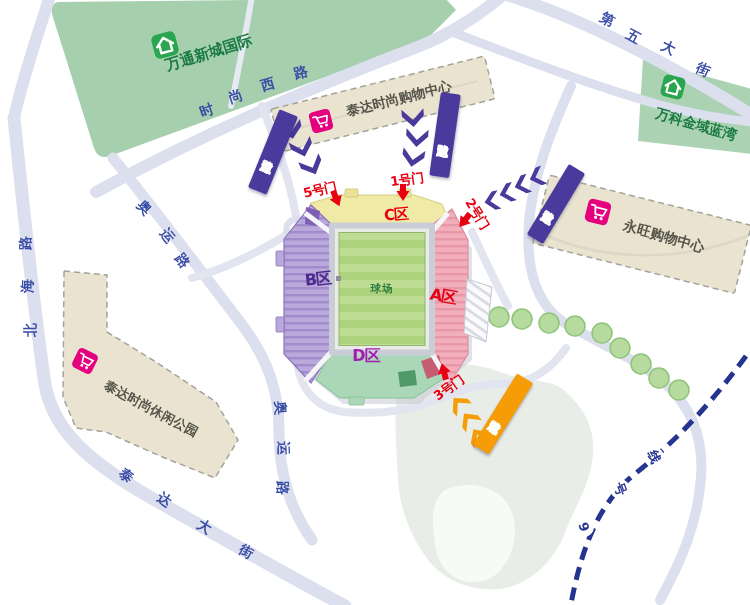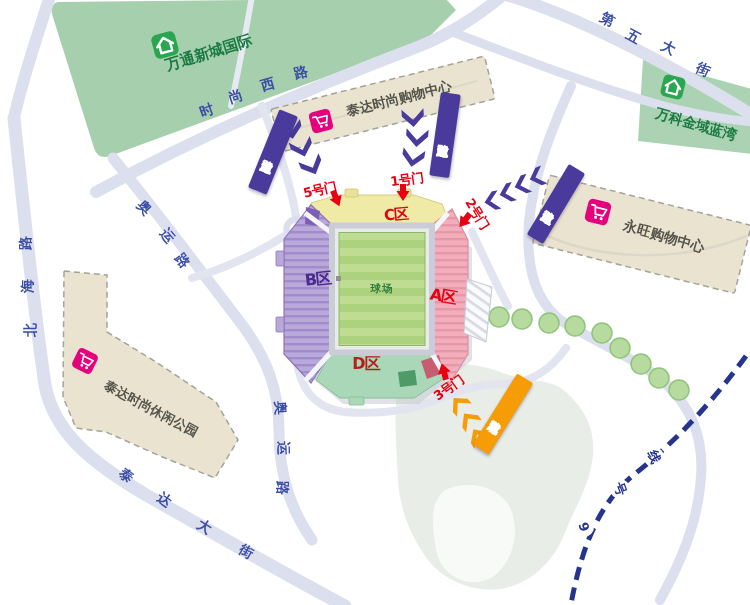--- a/index.html
+++ b/index.html
@@ -248,16 +248,16 @@
   <div class="abs banner away" style="left:503px;top:414px;width:19px;height:84px;--r:32deg">客队球迷通道</div>
 
   <div class="abs gate" style="left:320px;top:190px;--r:-13deg">5号门</div>
   <div class="abs gate" style="left:407px;top:180px;--r:-8deg">1号门</div>
   <div class="abs gate" style="left:477px;top:214px;--r:58deg">2号门</div>
   <div class="abs gate" style="left:449px;top:388px;--r:-36deg">3号门</div>
 
   <div class="abs zone" style="left:396px;top:215px;--r:-5deg;font-size:15px;color:#e60012">C区</div>
   <div class="abs zone" style="left:318px;top:280px;--r:-6deg;font-size:16px;color:#4b2a8e">B区</div>
   <div class="abs zone" style="left:443px;top:297px;--r:10deg;font-size:16px;color:#e60012">A区</div>
-  <div class="abs zone" style="left:366px;top:364px;--r:0deg;font-size:16px;color:#b91c1c">D区</div>
+  <div class="abs zone" style="left:366px;top:356px;--r:0deg;font-size:16px;color:#a21caf">D区</div>
   <div class="abs zone" style="left:382px;top:289px;--r:0deg;font-size:10.5px;color:#2e7d3e;letter-spacing:1px">球场</div>
 
 </div>
 
 </body></html>

